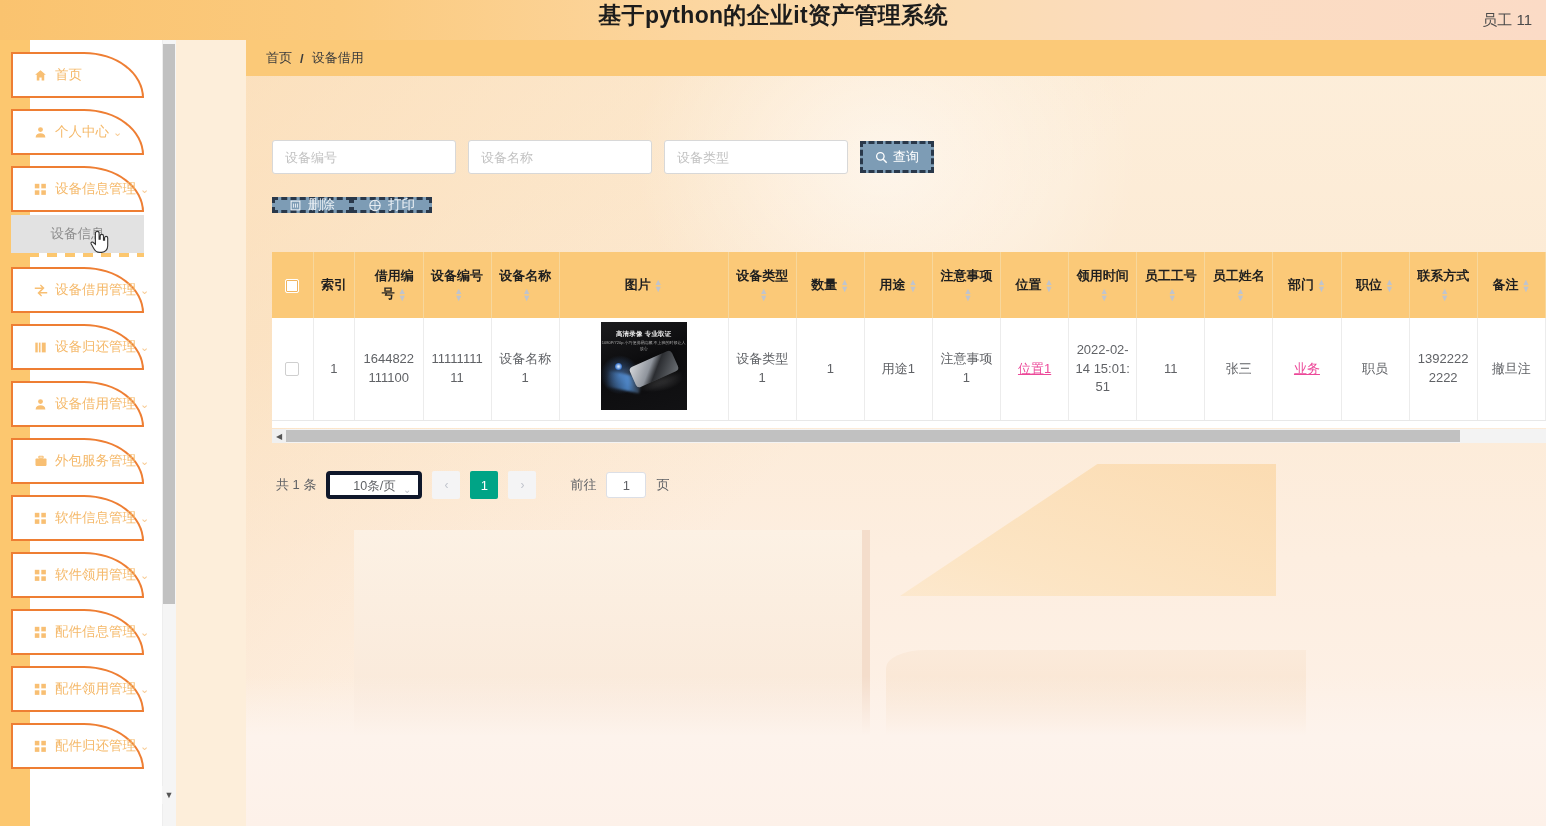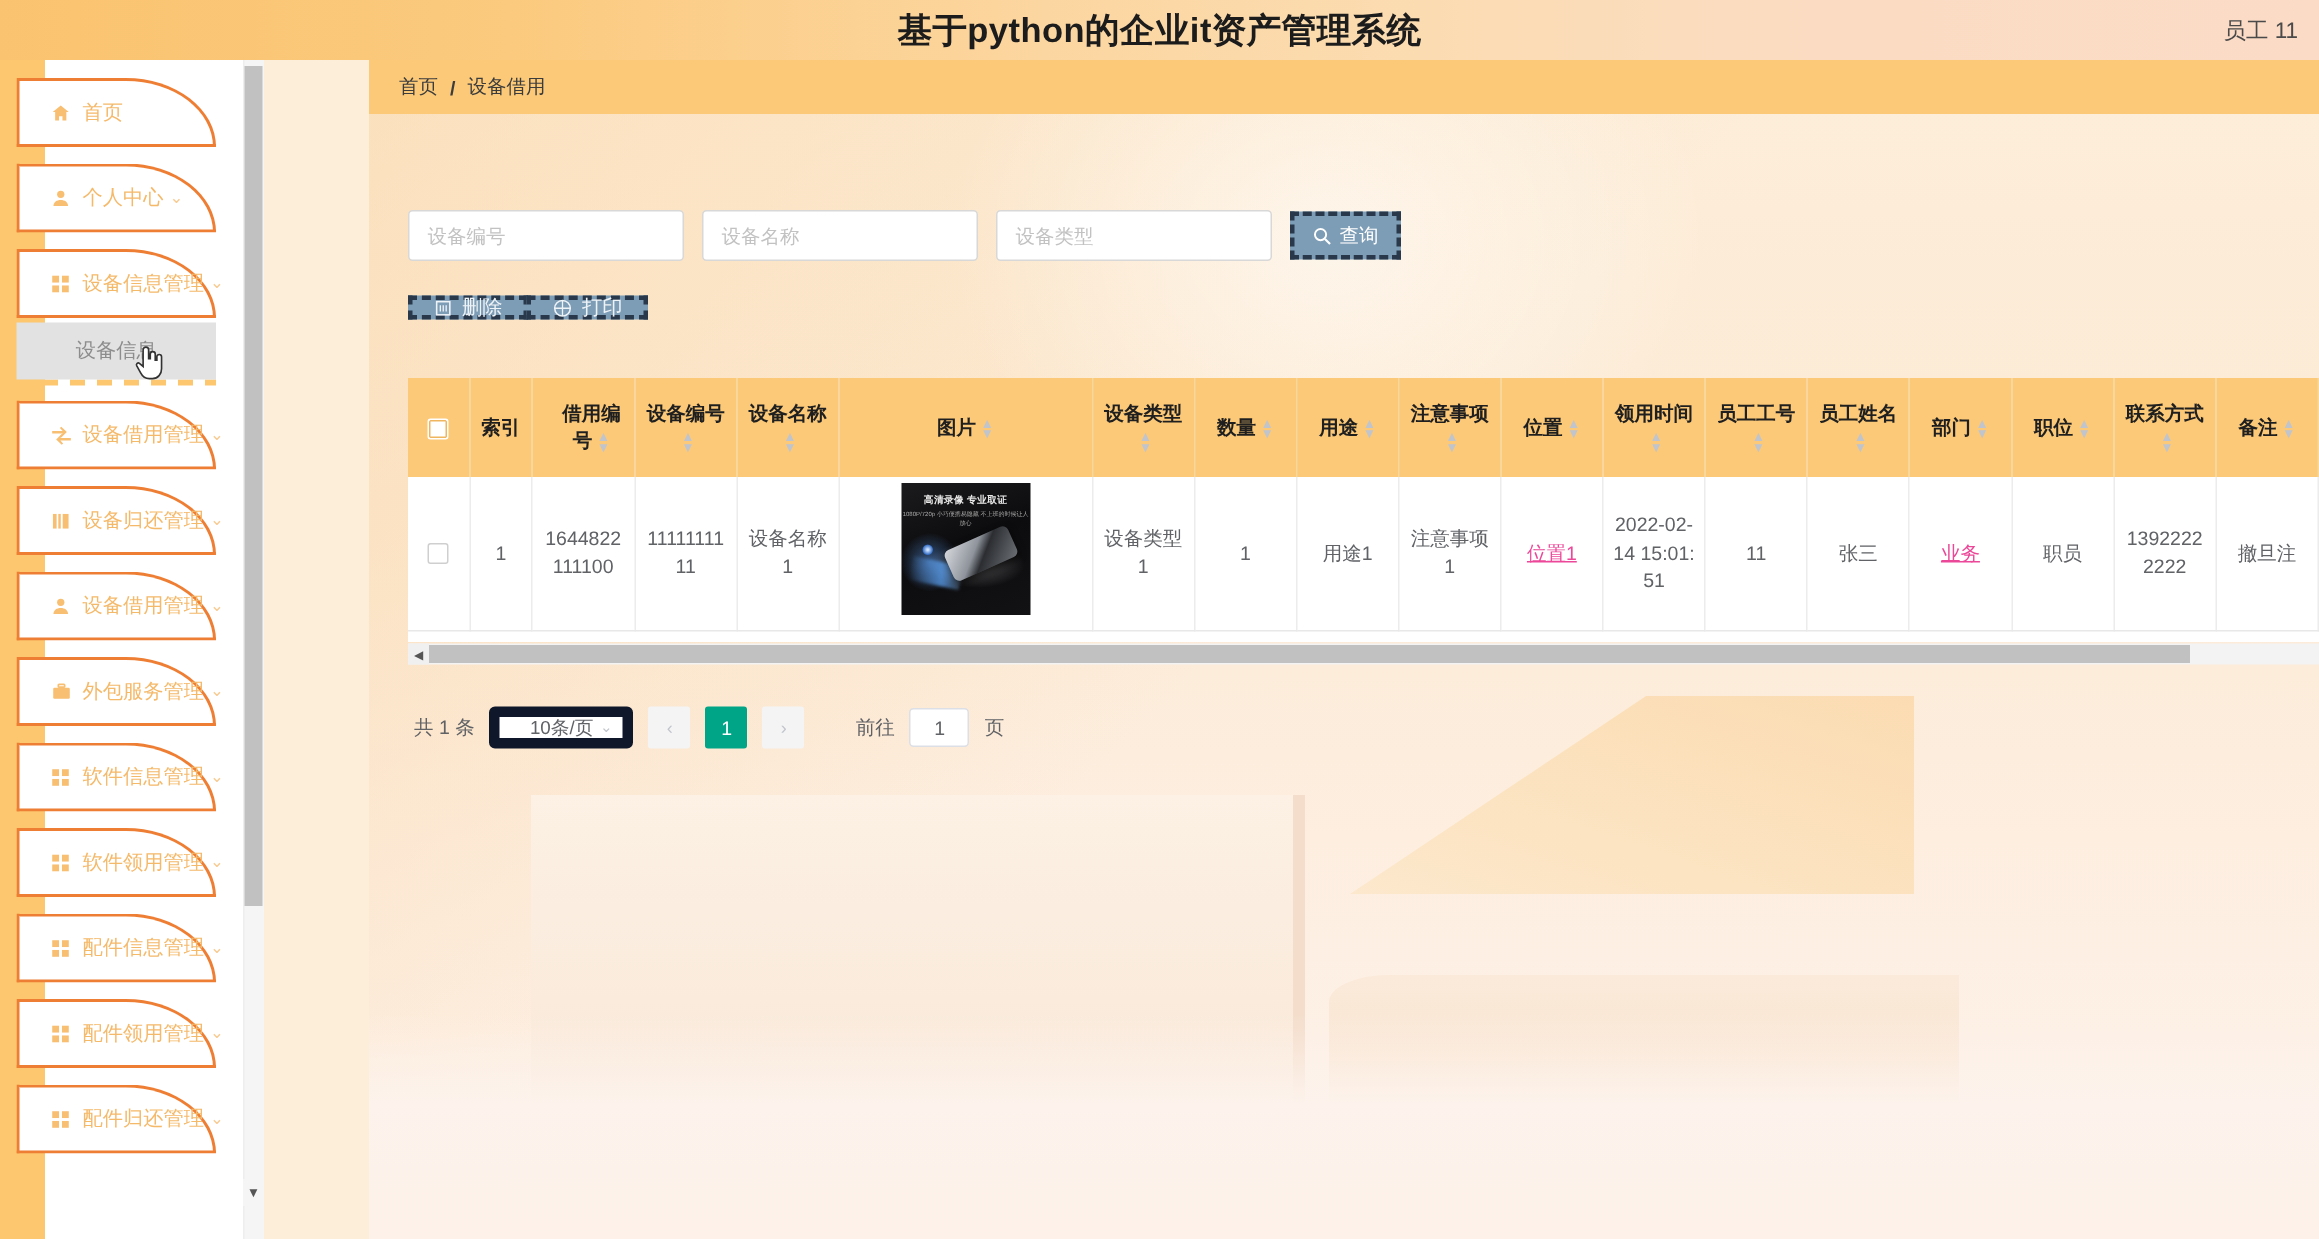--- a/index.html
+++ b/index.html
@@ -9,21 +9,21 @@
     overflow: hidden;
     background: #fff;
   }
 
   
   #app { position: relative; width: 1546px; height: 826px; }
 
   .topbar {
     position: absolute; left: 0; top: 0; width: 1546px; height: 40px;
     background: linear-gradient(90deg, #fac36f 0%, #fbca7e 22%, #fcd6a0 45%, #fbdcb2 62%, #fbdcc2 78%, #fbdbc6 100%);
-    display: flex; align-items: center; justify-content: center;
+    display: flex; justify-content: center;
   }
   .topbar-title {
     font-size: 23px; font-weight: bold; color: #1c1c1c;
     letter-spacing: .3px;
   }
   .topbar-user {
     position: absolute; right: 14px; top: 11px;
     font-size: 15px; color: #4a4a4a;
   }
 
@@ -265,22 +265,22 @@
   }
 
   
   .pager {
     position: absolute; left: 26px; top: 452px;
     display: flex; align-items: center; gap: 10px;
     font-size: 13px; color: #606266;
   }
   .pg-select {
     width: 96px; height: 28px; background: #fff;
-    border: 7px solid #0f172a; border-radius: 4px;
-    display: flex; align-items: center; justify-content: center;
+    border: 4px solid #0f172a; border-radius: 4px;
+    display: flex; align-items: flex-end; justify-content: center;
     position: relative; font-size: 12.5px; color: #606266; cursor: pointer;
   }
   .pg-select .cv { position: absolute; right: 7px; color: #c0c4cc; font-size: 10px; }
   .pg-arrow {
     width: 28px; height: 28px; background: #f4f4f5;
     display: flex; align-items: center; justify-content: center;
     color: #c0c4cc; font-size: 12px; cursor: pointer; border-radius: 2px;
   }
   .pg-num {
     width: 28px; height: 28px; background: #00a486; color: #fff;

